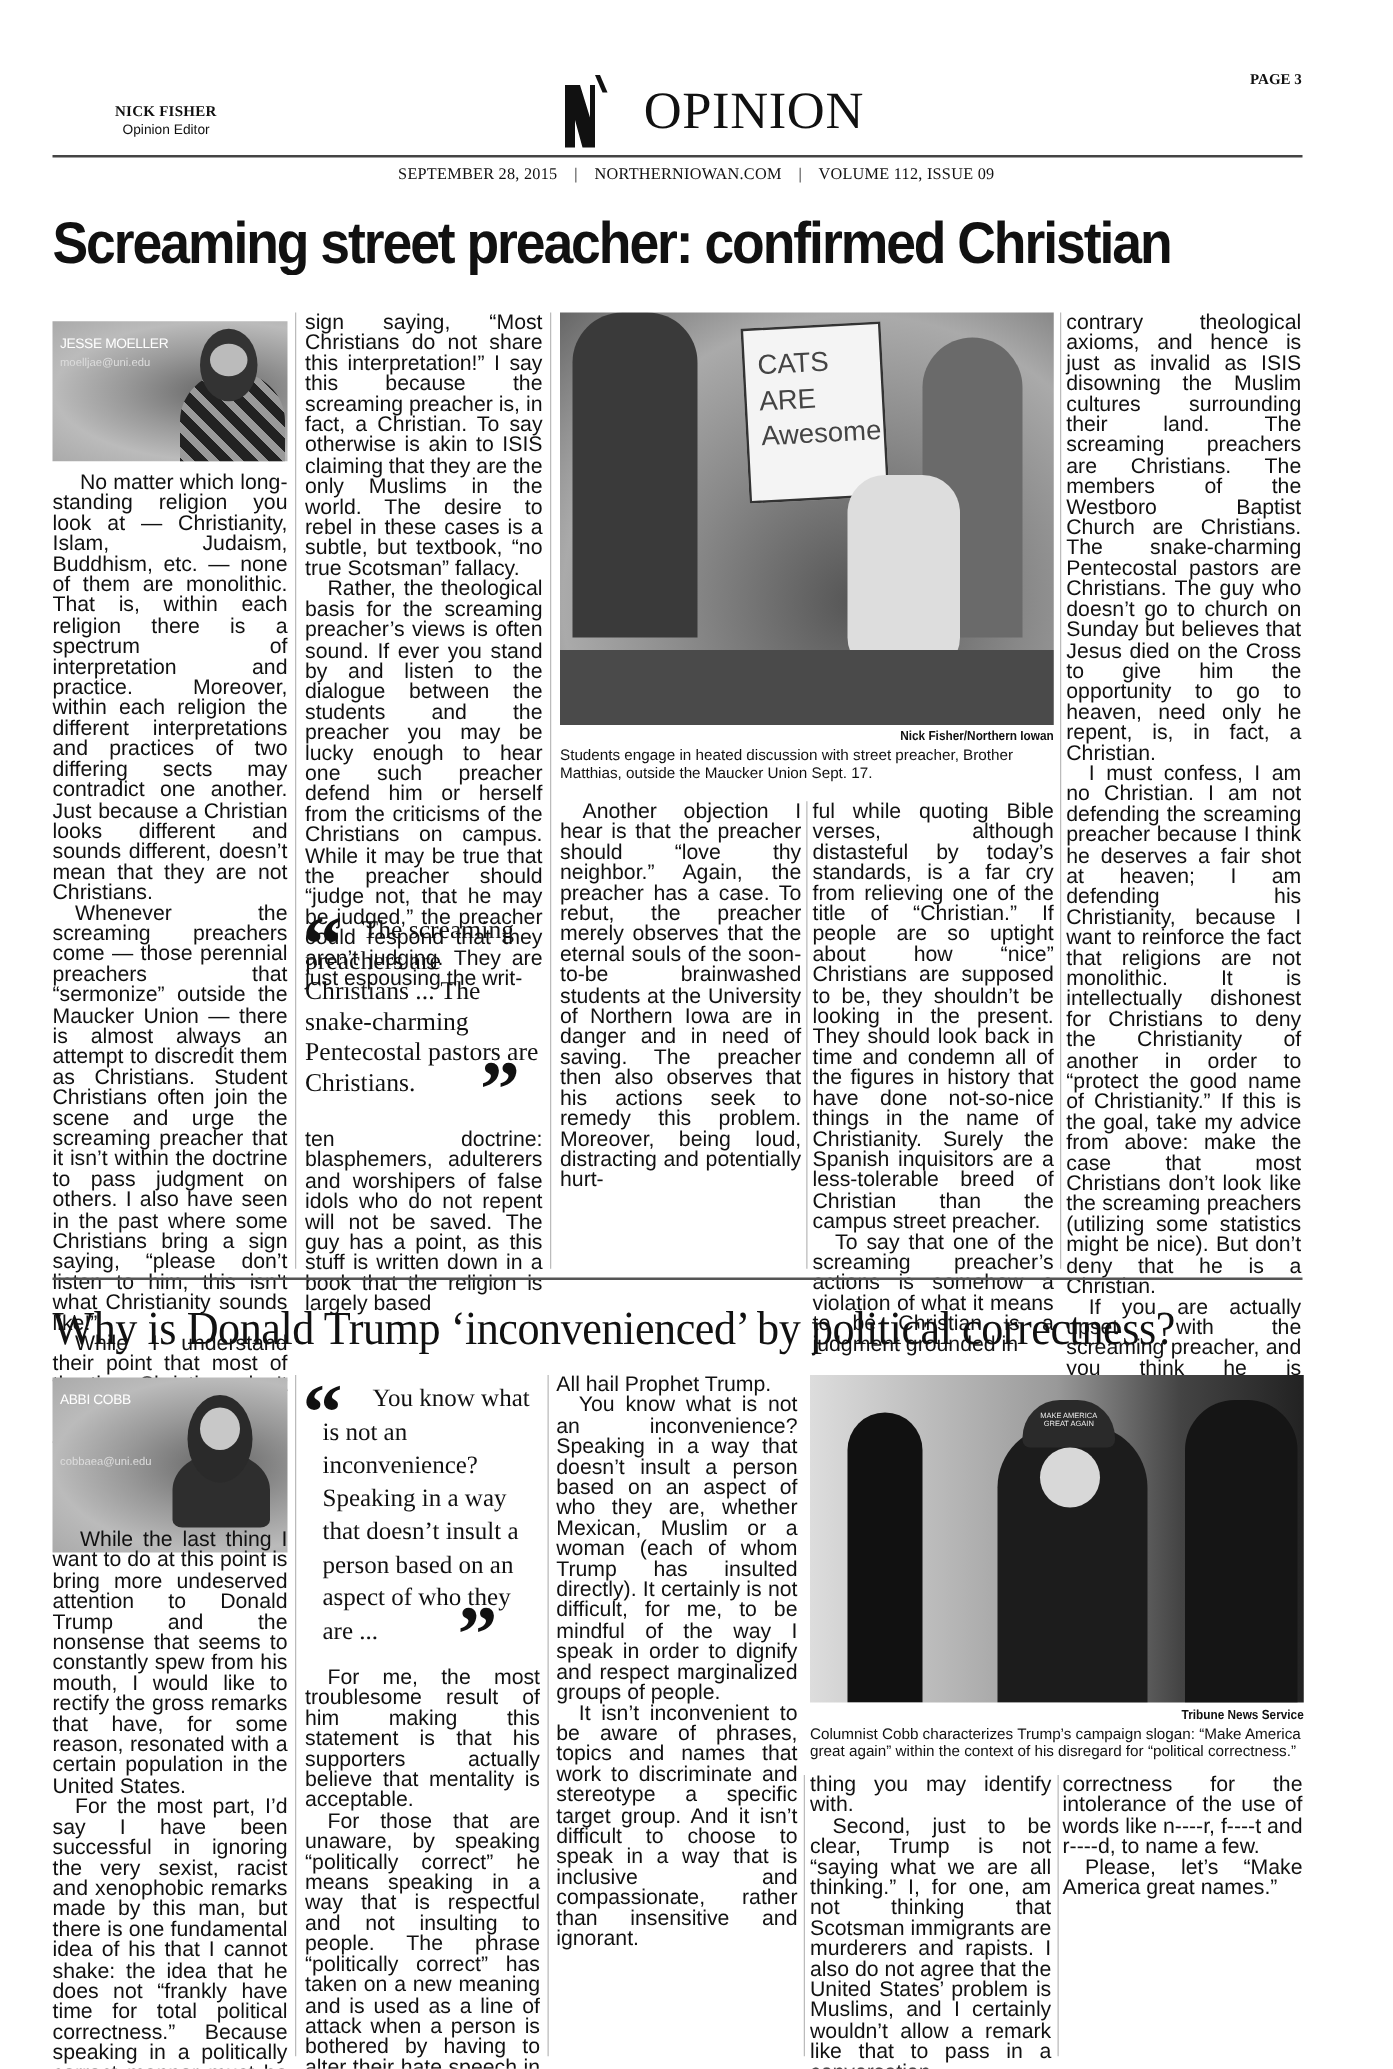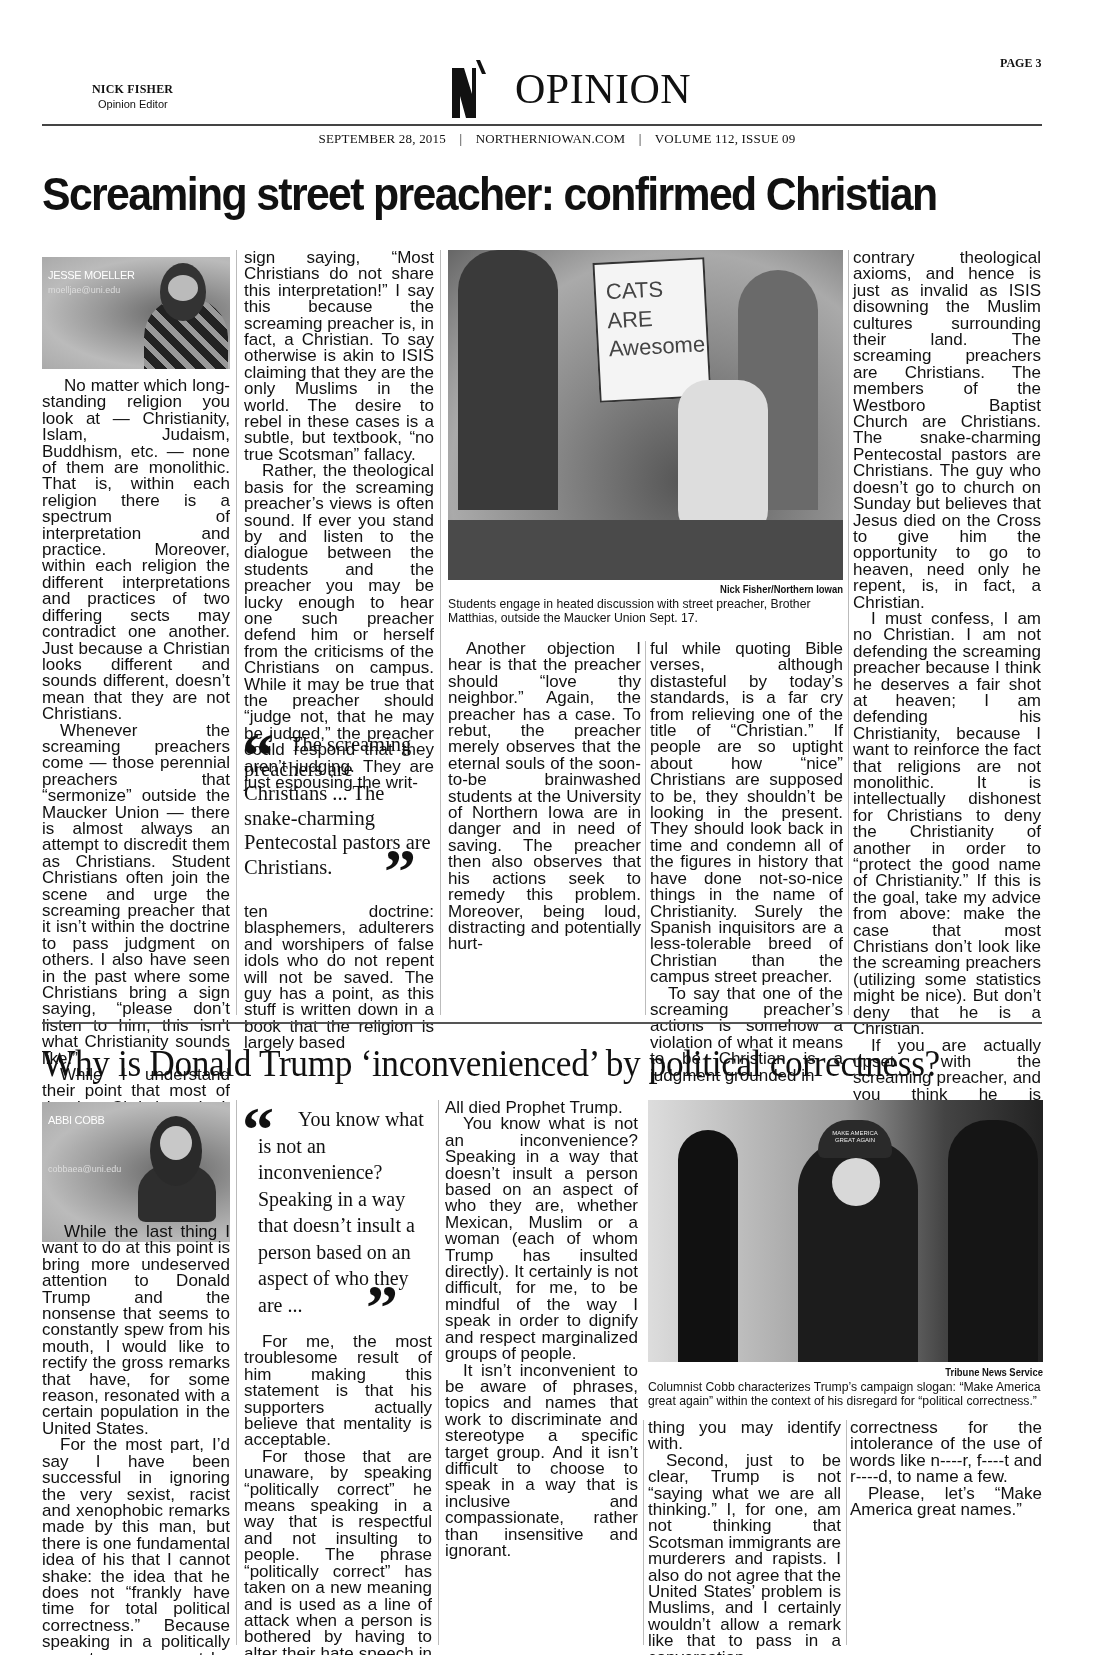--- a/index.html
+++ b/index.html
@@ -154,21 +154,21 @@
   <span class="q-close" style="left:122px; top:170px;">”</span>
 </div>
 
 <div class="col" style="left:244px; top:1334px; width:188px;">
   <p>For me, the most troublesome result of him making this statement is that his supporters actually believe that mentality is acceptable.</p>
   <p>For those that are unaware, by speaking “politically correct” he means speaking in a way that is respectful and not insulting to people. The phrase “politically correct” has taken on a new meaning and is used as a line of attack when a person is bothered by having to alter their hate speech in order to keep from verbally abusing disadvantaged minorities.</p>
 </div>
 <div class="vrule" style="left:438px; top:1100px; height:545px;"></div>
 
 <div class="col" style="left:445px; top:1100px; width:193px;">
-  <p class="noindent">All died Prophet Trump.</p>
+  <p class="noindent">All hail Prophet Trump.</p>
   <p>You know what is not an inconvenience? Speaking in a way that doesn’t insult a person based on an aspect of who they are, whether Mexican, Muslim or a woman (each of whom Trump has insulted directly). It certainly is not difficult, for me, to be mindful of the way I speak in order to dignify and respect marginalized groups of people.</p>
   <p>It isn’t inconvenient to be aware of phrases, topics and names that work to discriminate and stereotype a specific target group. And it isn’t difficult to choose to speak in a way that is inclusive and compassionate, rather than insensitive and ignorant.</p>
 </div>
 <div class="vrule" style="left:643px; top:1420px; height:225px;"></div>
 
 <div class="photo" style="left:648px; top:1100px; width:395px; height:262px; background: linear-gradient(90deg,#ddd 0%,#bbb 25%,#999 50%,#444 75%,#222 100%);">
   <div style="position:absolute; left:30px; top:30px; width:60px; height:232px; background:#111; border-radius:30px 30px 0 0;"></div>
   <div style="position:absolute; left:150px; top:40px; width:120px; height:222px; background:#1c1c1c; border-radius:50px 50px 0 0;"></div>
   <div style="position:absolute; left:170px; top:20px; width:74px; height:38px; background:#2a2a2a; border-radius:30px 30px 6px 6px;">
     <div style="position:absolute; left:8px; top:10px; width:58px; font-family:'Liberation Sans',sans-serif; font-size:6px; color:#eee; line-height:1.1; text-align:center;">MAKE AMERICA GREAT AGAIN</div>

